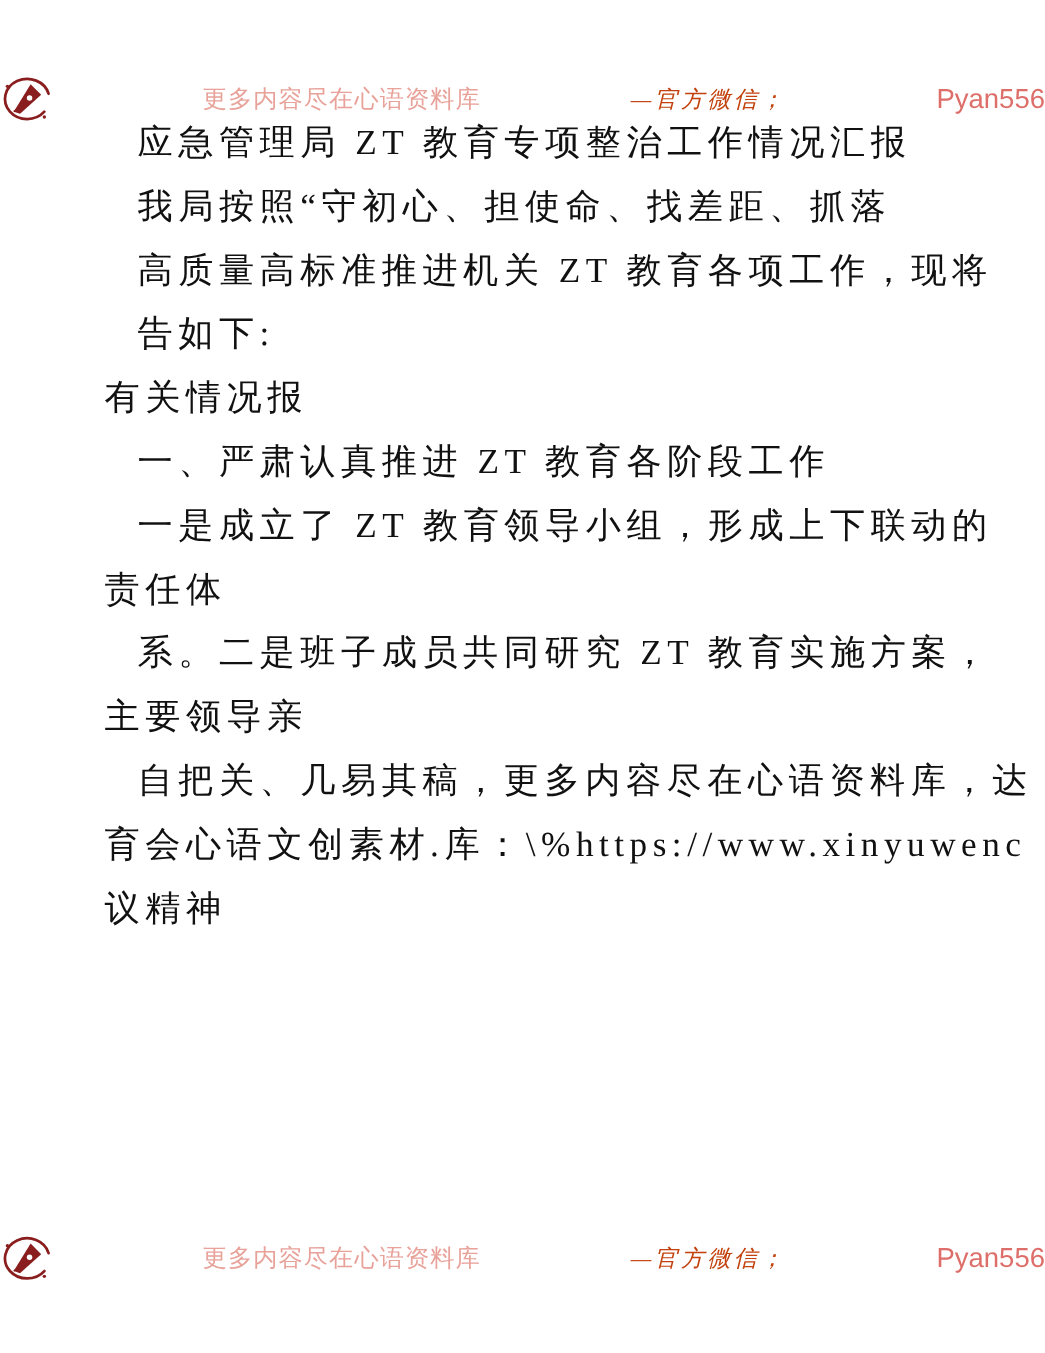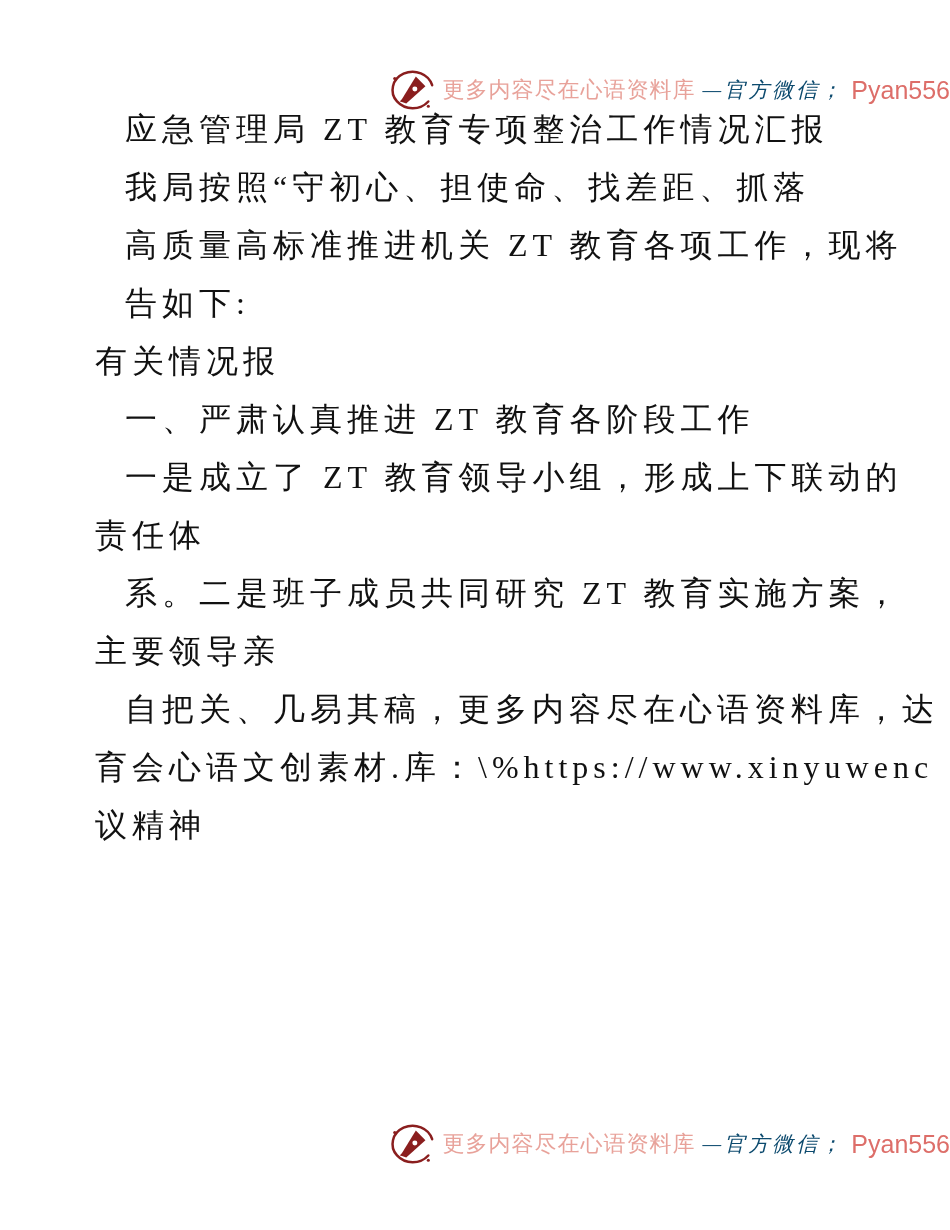--- a/index.html
+++ b/index.html
@@ -11,41 +11,41 @@
     overflow: hidden;
     font-family: "Liberation Serif", serif;
   }
 
   
   .watermark {
     position: absolute;
     left: 0; right: 0;
     display: flex;
     align-items: center;
-    justify-content: flex-end;
+    justify-content: space-between;
     gap: 7px;
     height: 54px;
   }
   .wm-top    { top: 63px; }
   .wm-bottom { top: 1117px; }
   .wm-logo { width: 48px; height: 48px; flex: 0 0 auto; }
   .wm-logo svg { display: block; }
   .wm-main {
     font-family: "Liberation Serif", serif;
     font-size: 22px;
     letter-spacing: 1px;
     color: #e8a29a;
     white-space: nowrap;
   }
   .wm-dash {
     font-family: "Liberation Serif", serif;
     font-style: italic;
     font-size: 21px;
     letter-spacing: 3px;
-    color: #0c4a6e;
+    color: #c2410c;
     white-space: nowrap;
   }
   .wm-id {
     font-family: "Liberation Sans", sans-serif;
     font-size: 25px;
     color: #dd6e69;
     white-space: nowrap;
   }
 
   

